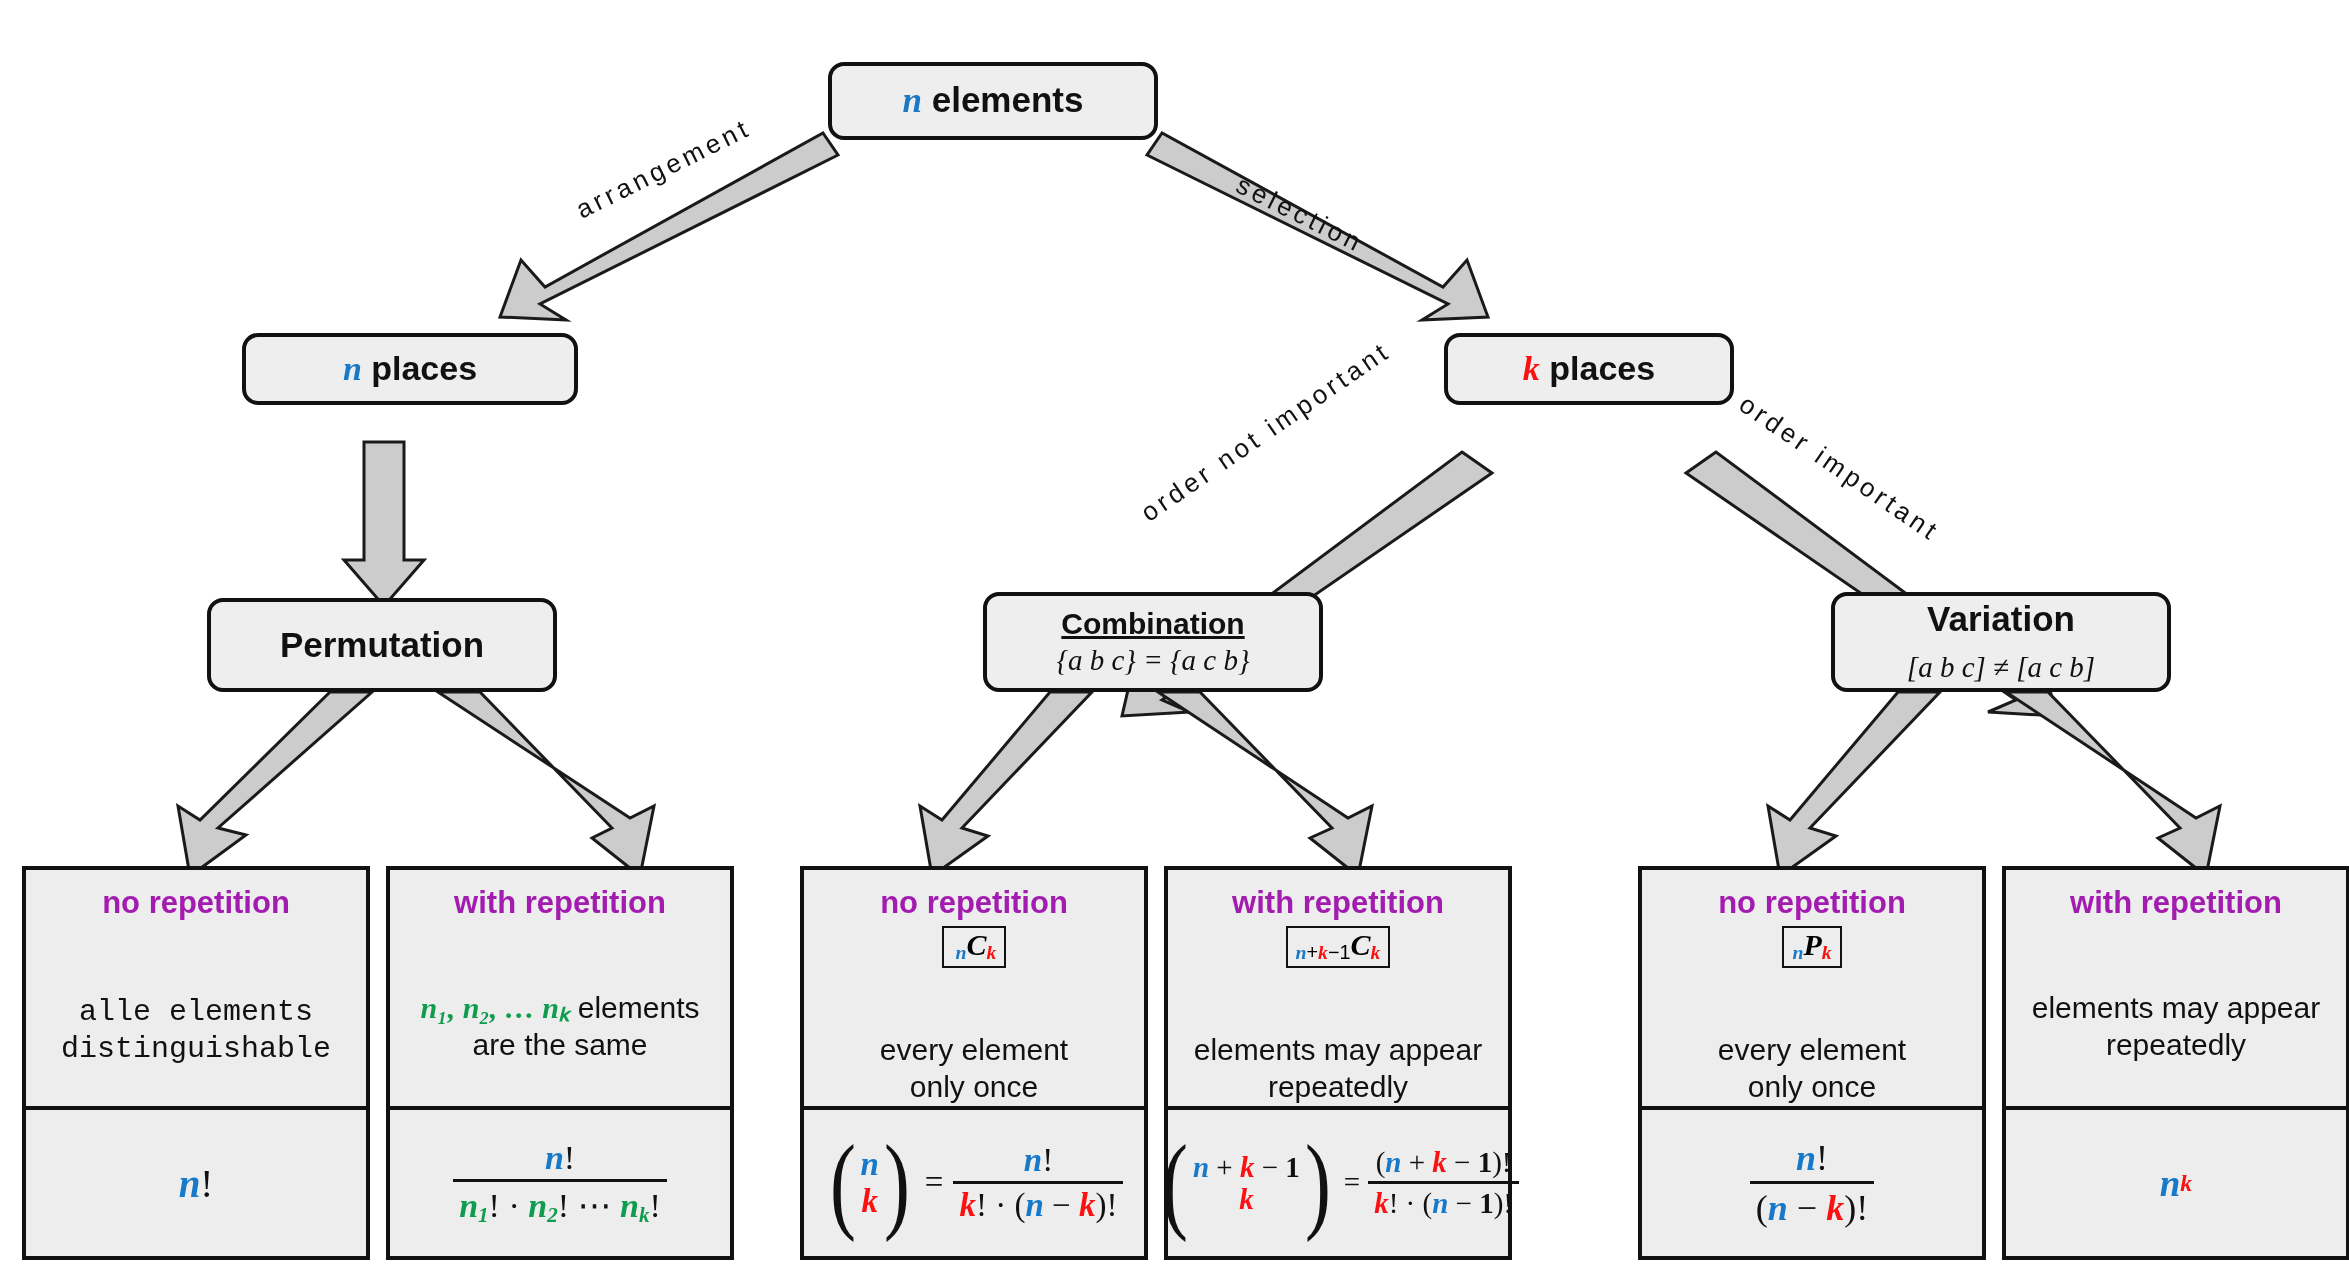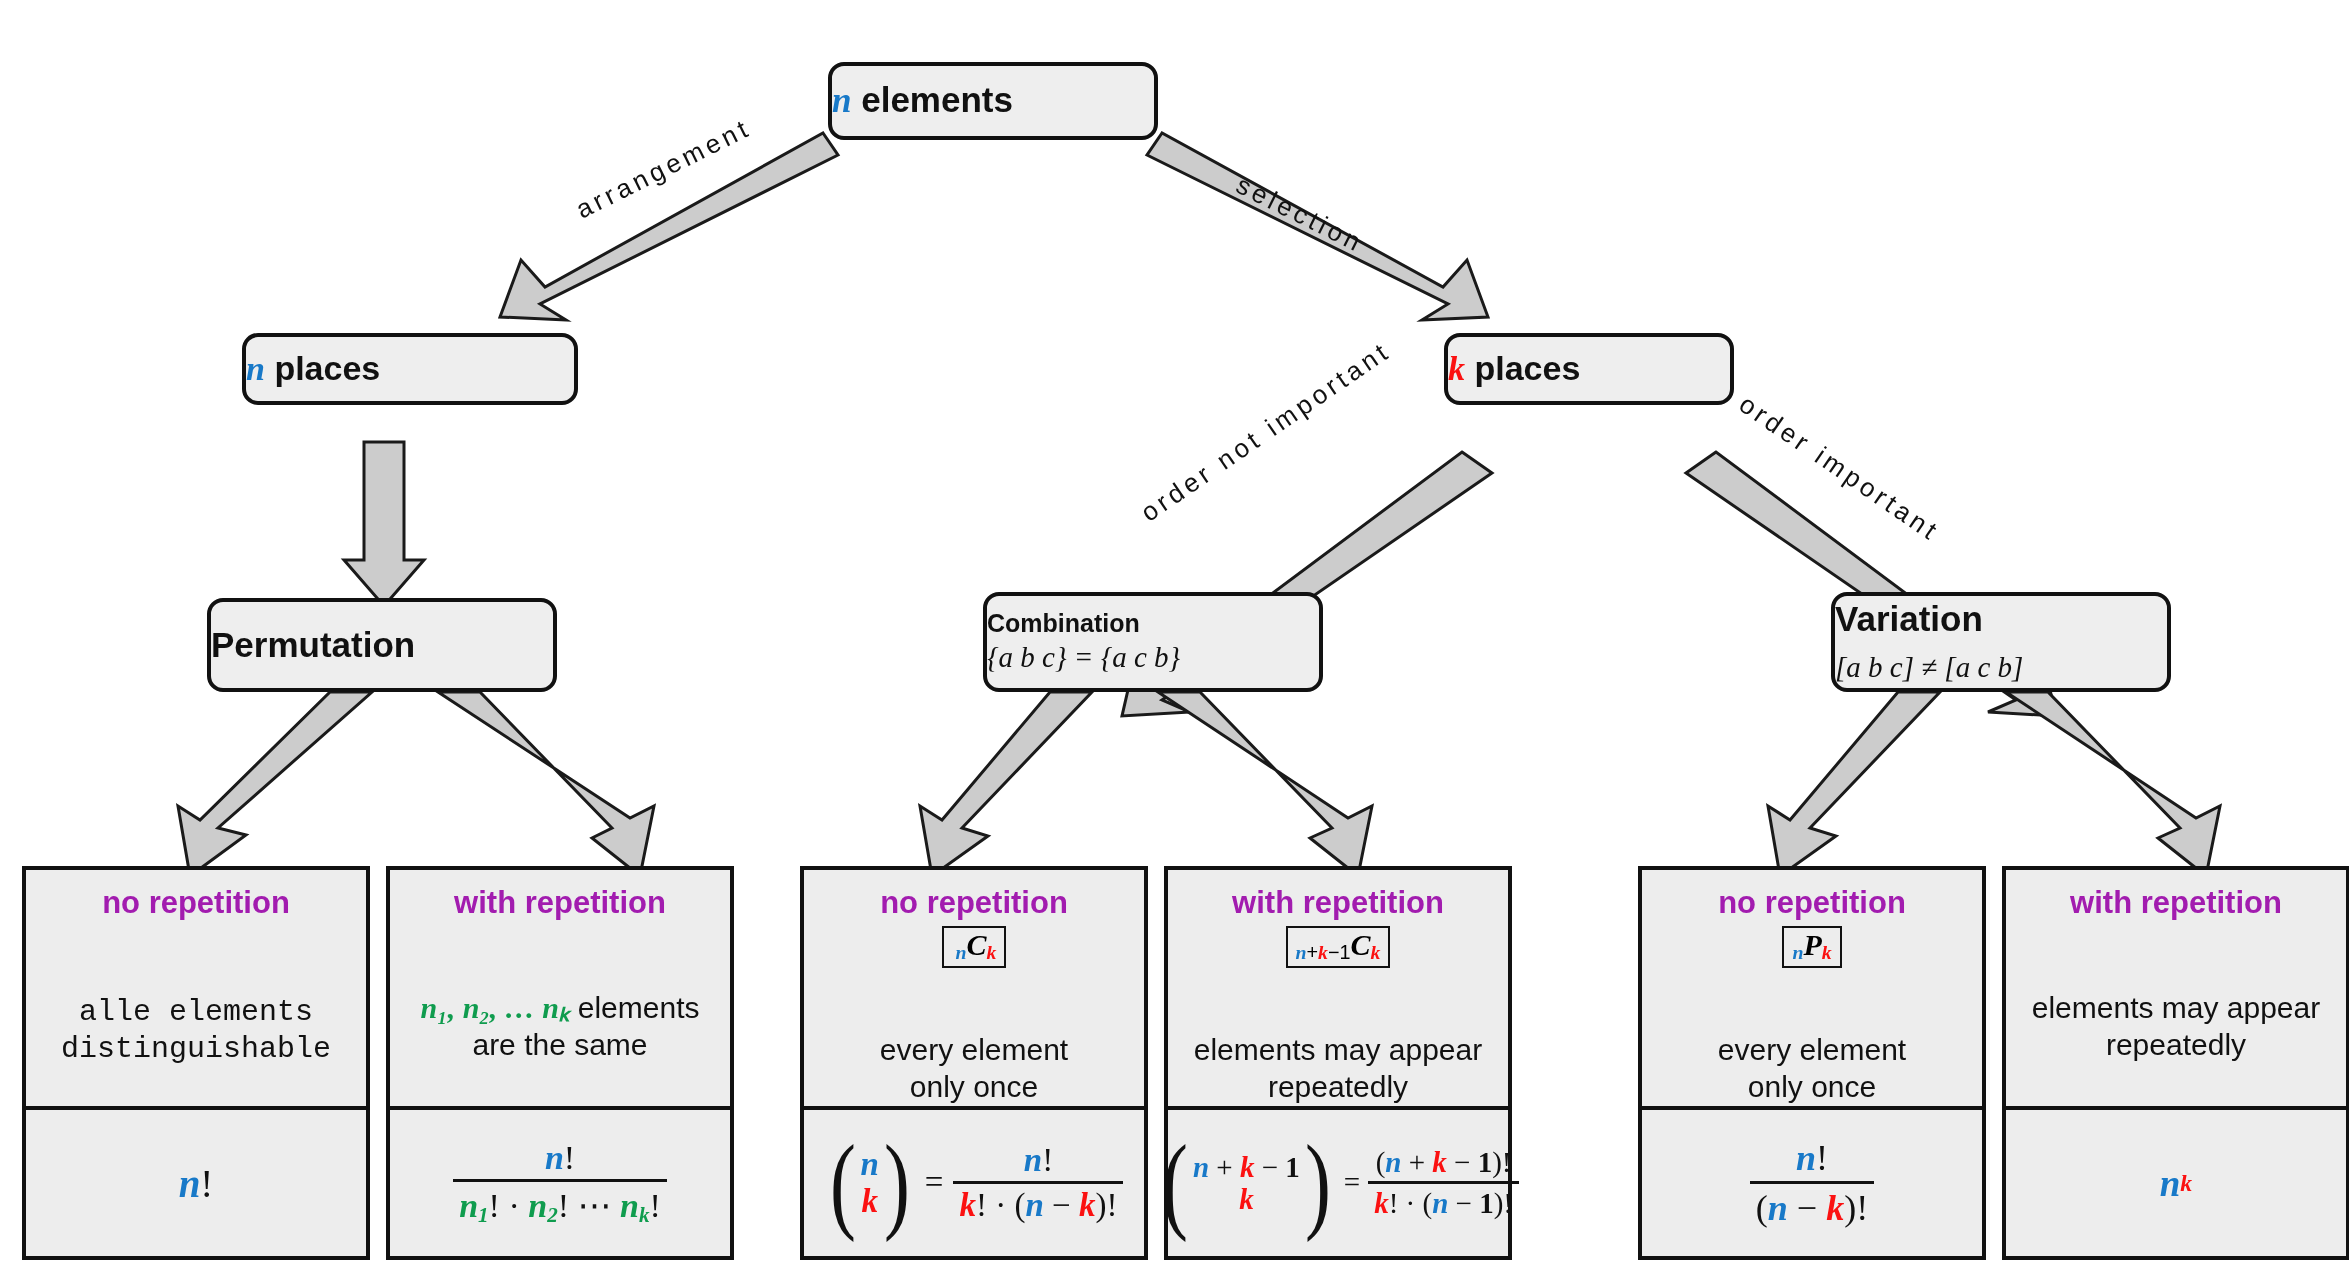--- a/index.html
+++ b/index.html
@@ -14,21 +14,21 @@
   #arrows{position:absolute;left:0;top:0;width:2349px;height:1281px;}
 
   
   .node{
     position:absolute;
     background:#eeeeee;
     border:4px solid #111111;
     border-radius:16px;
     box-sizing:border-box;
     display:flex;flex-direction:column;
-    align-items:flex-start;justify-content:center;
+    align-items:center;justify-content:center;
     text-align:center;
     z-index:5;
   }
   .node .title{
     font-weight:bold;
     color:#111;
     line-height:1.1;
     white-space:nowrap;
   }
   .node .sub{
@@ -192,21 +192,21 @@
   </div>
 
   <div class="node" style="left:1444px; top:333px; width:290px; height:72px;">
     <div class="title" style="font-size:34px;">
       <span class="mvar red">k</span>
       <span>places</span>
     </div>
   </div>
 
   <div class="node" style="left:983px; top:592px; width:340px; height:100px;">
-    <div class="title" style="font-size:25px;">Combination</div>
+    <div class="title" style="font-size:30px;text-decoration:underline;">Combination</div>
     <div class="sub" style="font-size:29px;">{a b c} = {a c b}</div>
   </div>
 
   <div class="node" style="left:1831px; top:592px; width:340px; height:100px;gap:8px;">
     <div class="title" style="font-size:35px;">Variation</div>
     <div class="sub" style="font-size:29px;">[a b c] ≠ [a c b]</div>
   </div>
 
   <div class="leaf" style="left:22px; top:866px; width:348px; height:394px;">
     <div class="leaf-top">

